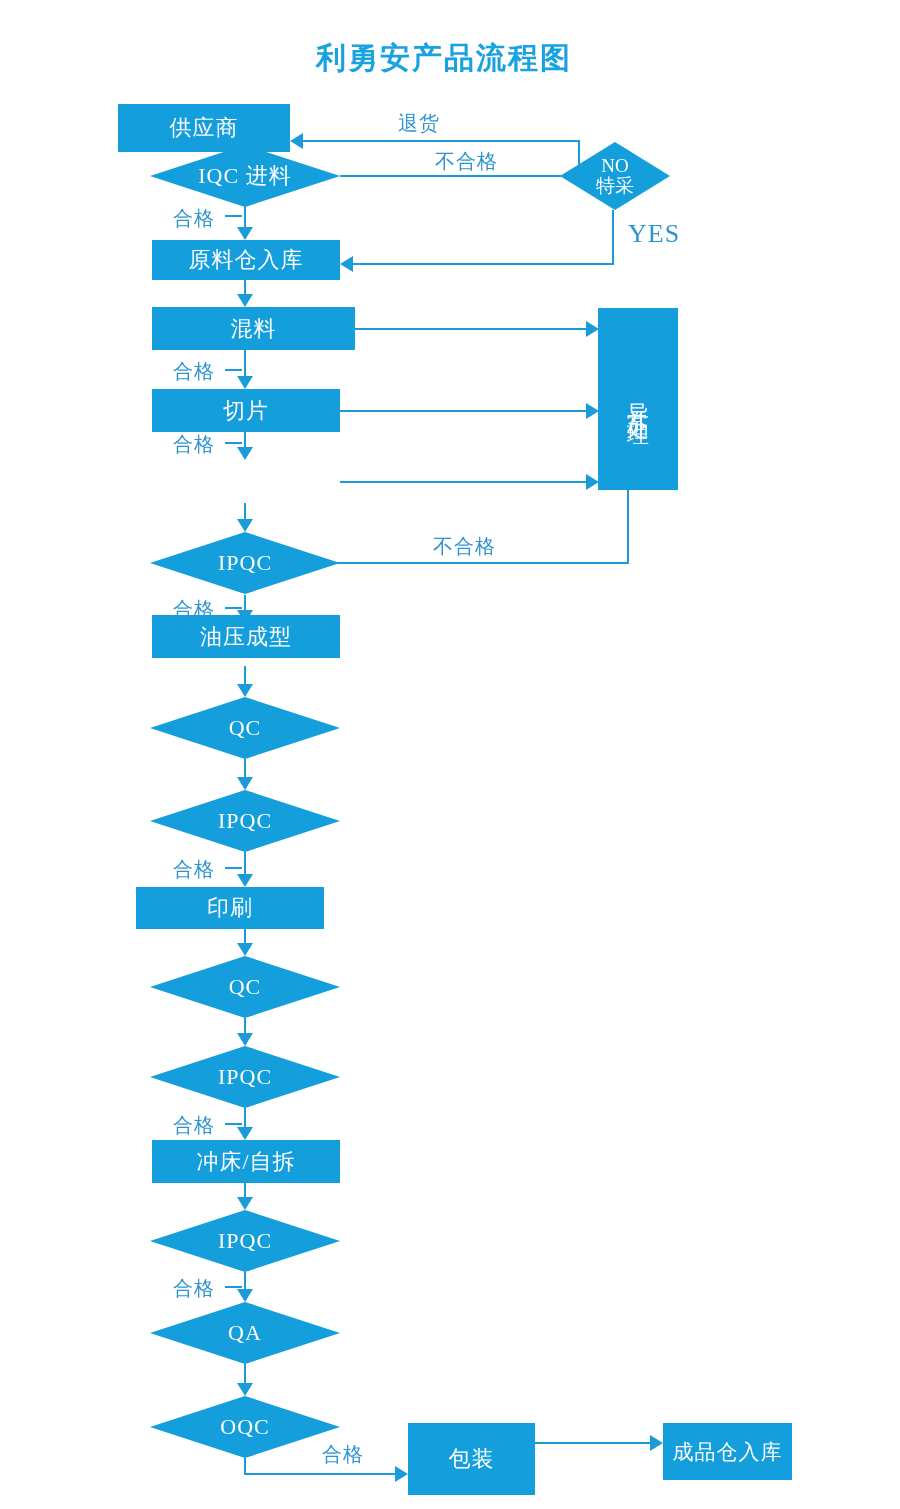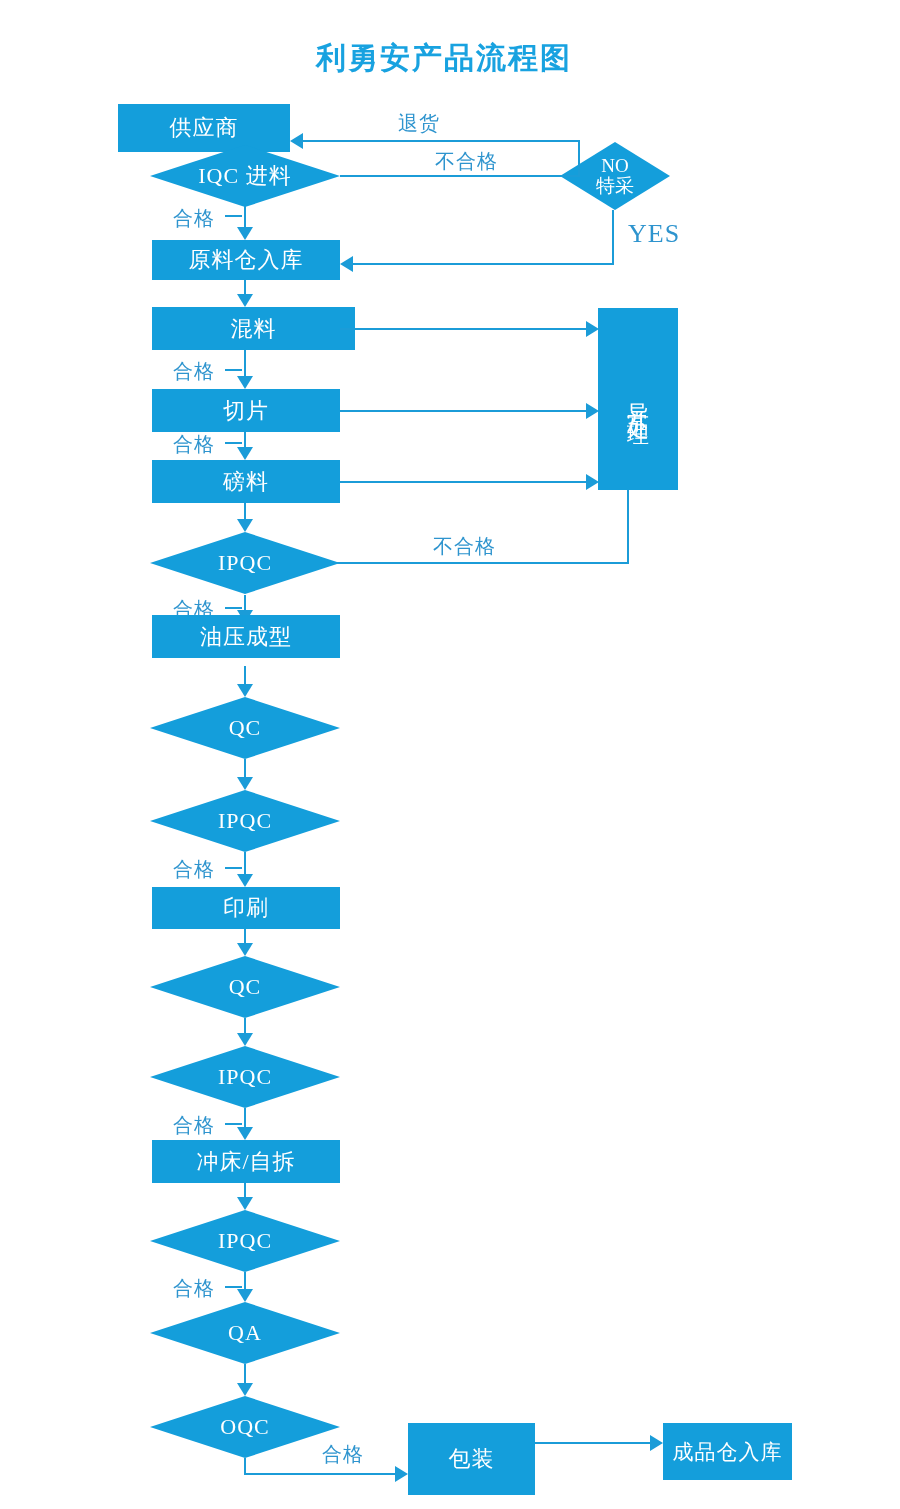--- a/index.html
+++ b/index.html
@@ -81,21 +81,20 @@
   <div class="lbl" style="left:173px;top:358px">合格</div>
   <div class="dash" style="left:225px;top:369px"></div>
   <div class="vline" style="left:244px;top:350px;height:28px"></div>
   <div class="ah-d" style="left:237px;top:376px"></div>
   <div class="rect" style="left:152px;top:389px;width:188px;height:43px">切片</div>
 
   <div class="lbl" style="left:173px;top:431px">合格</div>
   <div class="dash" style="left:225px;top:442px"></div>
   <div class="vline" style="left:244px;top:432px;height:17px"></div>
   <div class="ah-d" style="left:237px;top:447px"></div>
-  <div class="rect" style="left:152px;top:460px;width:188px;height:43px">磅料</div>
 
   <div class="rect vtext" style="left:598px;top:308px;width:80px;height:182px">异常处理</div>
   <div class="hline" style="left:340px;top:328px;width:248px"></div>
   <div class="ah-r" style="left:586px;top:321px"></div>
   <div class="hline" style="left:340px;top:410px;width:248px"></div>
   <div class="ah-r" style="left:586px;top:403px"></div>
   <div class="hline" style="left:340px;top:481px;width:248px"></div>
   <div class="ah-r" style="left:586px;top:474px"></div>
 
   <div class="vline" style="left:244px;top:503px;height:18px"></div>
@@ -116,21 +115,21 @@
   <div class="diamond" style="left:150px;top:697px;width:190px;height:62px">QC</div>
 
   <div class="vline" style="left:244px;top:759px;height:20px"></div>
   <div class="ah-d" style="left:237px;top:777px"></div>
   <div class="diamond" style="left:150px;top:790px;width:190px;height:62px">IPQC</div>
 
   <div class="lbl" style="left:173px;top:856px">合格</div>
   <div class="dash" style="left:225px;top:867px"></div>
   <div class="vline" style="left:244px;top:852px;height:23px"></div>
   <div class="ah-d" style="left:237px;top:874px"></div>
-  <div class="rect" style="left:152px;top:887px;width:188px;height:42px">印刷</div>
+  <div class="rect" style="left:136px;top:887px;width:188px;height:42px">印刷</div>
 
   <div class="vline" style="left:244px;top:929px;height:16px"></div>
   <div class="ah-d" style="left:237px;top:943px"></div>
   <div class="diamond" style="left:150px;top:956px;width:190px;height:62px">QC</div>
 
   <div class="vline" style="left:244px;top:1018px;height:17px"></div>
   <div class="ah-d" style="left:237px;top:1033px"></div>
   <div class="diamond" style="left:150px;top:1046px;width:190px;height:62px">IPQC</div>
 
   <div class="lbl" style="left:173px;top:1112px">合格</div>

